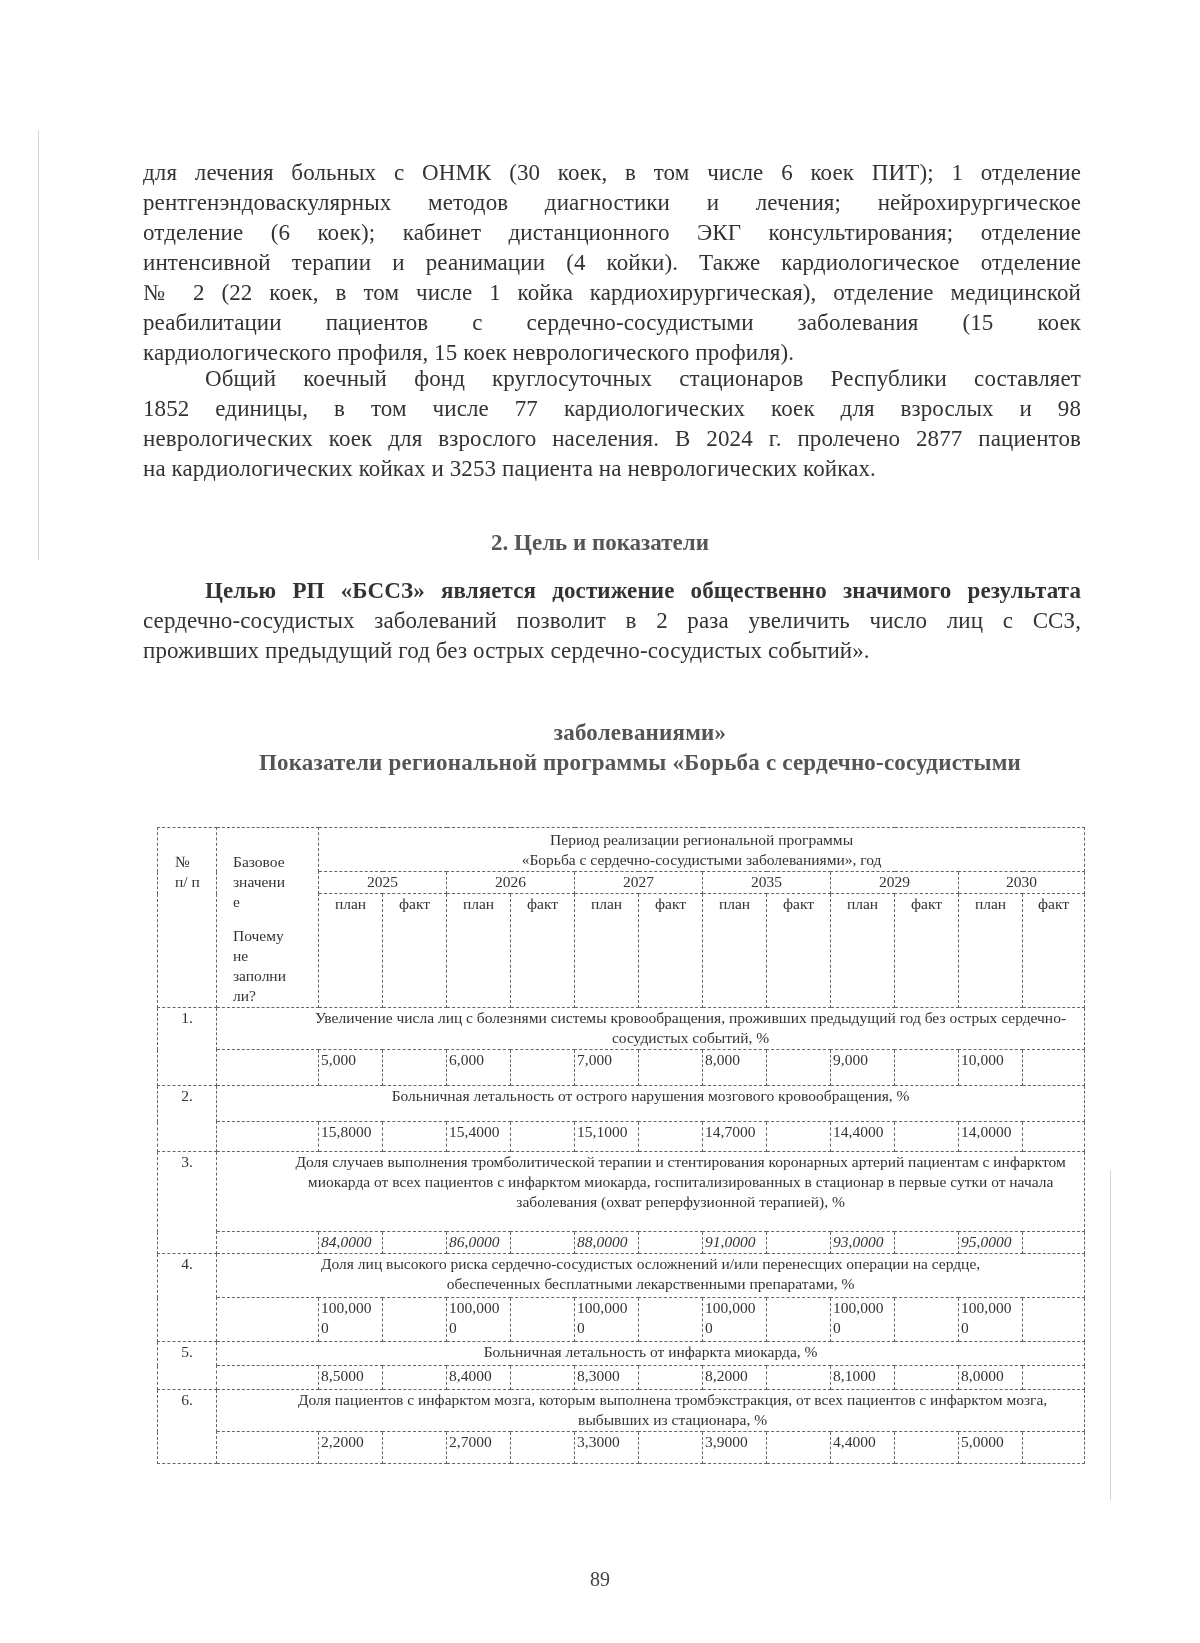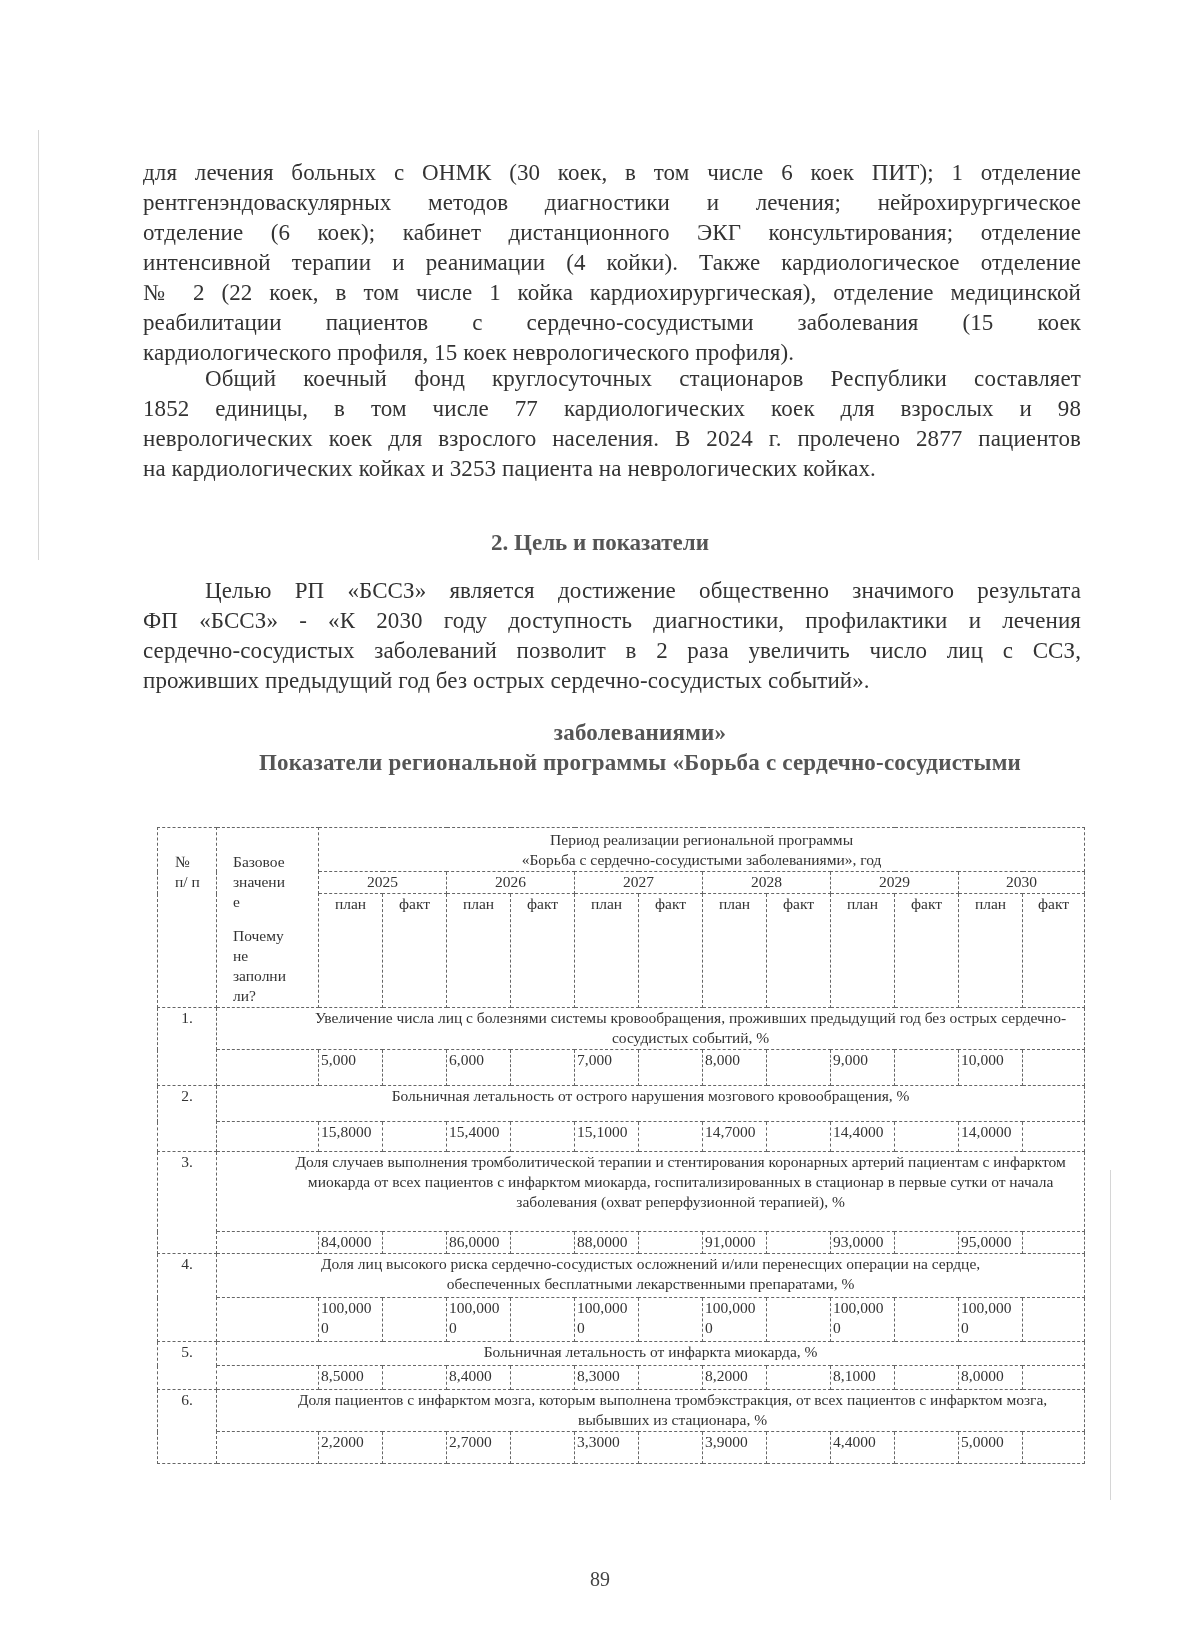--- a/index.html
+++ b/index.html
@@ -45,22 +45,21 @@
   <div class="para" style="top:364px;">
     <span class="line" style="padding-left:62px;">Общий коечный фонд круглосуточных стационаров Республики составляет</span>
     <span class="line">1852 единицы, в том числе 77 кардиологических коек для взрослых и 98</span>
     <span class="line">неврологических коек для взрослого населения. В 2024 г. пролечено 2877 пациентов</span>
     <span class="line last">на кардиологических койках и 3253 пациента на неврологических койках.</span>
   </div>
 
   <div class="heading" style="top:530px;">2. Цель и показатели</div>
 
   <div class="para" style="top:576px;">
-    <span class="line" style="padding-left:62px;">Целью РП «БССЗ» является достижение общественно значимого результата</span>
-    <span class="line">ФП «БССЗ» - «К 2030 году доступность диагностики, профилактики и лечения</span>
+    <span class="line" style="padding-left:62px;font-weight:bold;">Целью РП «БССЗ» является достижение общественно значимого результата</span>
     <span class="line">сердечно-сосудистых заболеваний позволит в 2 раза увеличить число лиц с ССЗ,</span>
     <span class="line last">проживших предыдущий год без острых сердечно-сосудистых событий».</span>
   </div>
 
   <div class="tbl-title" style="top:718px;">
     <div>заболеваниями»</div>
     <div>Показатели региональной программы «Борьба с сердечно-сосудистыми</div>
   </div>
 
   <table class="ind">
@@ -97,21 +96,21 @@
       </td>
       <td colspan="12" class="c" style="padding-top:2px;margin-top:40px;">
         <div>Период реализации региональной программы</div>
         <div>«Борьба с сердечно-сосудистыми заболеваниями», год</div>
       </td>
     </tr>
     <tr style="height:22px;">
       <td colspan="2" class="c">2025</td>
       <td colspan="2" class="c">2026</td>
       <td colspan="2" class="c">2027</td>
-      <td colspan="2" class="c">2028</td>
+      <td colspan="2" class="c">2035</td>
       <td colspan="2" class="c">2029</td>
       <td colspan="2" class="c">2030</td>
     </tr>
     <tr style="height:114px;">
       <td class="c">план</td>
       <td class="c">факт</td>
       <td class="c">план</td>
       <td class="c">факт</td>
       <td class="c">план</td>
       <td class="c">факт</td>
@@ -160,21 +159,21 @@
       <td class="val">14,4000</td>
       <td class="val"></td>
       <td class="val">14,0000</td>
       <td class="val"></td>
     </tr>
 
     <tr style="height:80px;">
       <td rowspan="2" class="num">3.</td>
       <td colspan="13" class="c" style="padding-left:60px; padding-right:0;">Доля случаев выполнения тромболитической терапии и стентирования коронарных артерий пациентам с инфарктом миокарда от всех пациентов с инфарктом миокарда, госпитализированных в стационар в первые сутки от начала заболевания (охват реперфузионной терапией), %</td>
     </tr>
-    <tr style="height:22px;">
+    <tr style="height:22px;font-style:italic;">
       <td></td>
       <td class="val">84,0000</td>
       <td class="val"></td>
       <td class="val">86,0000</td>
       <td class="val"></td>
       <td class="val">88,0000</td>
       <td class="val"></td>
       <td class="val">91,0000</td>
       <td class="val"></td>
       <td class="val">93,0000</td>

